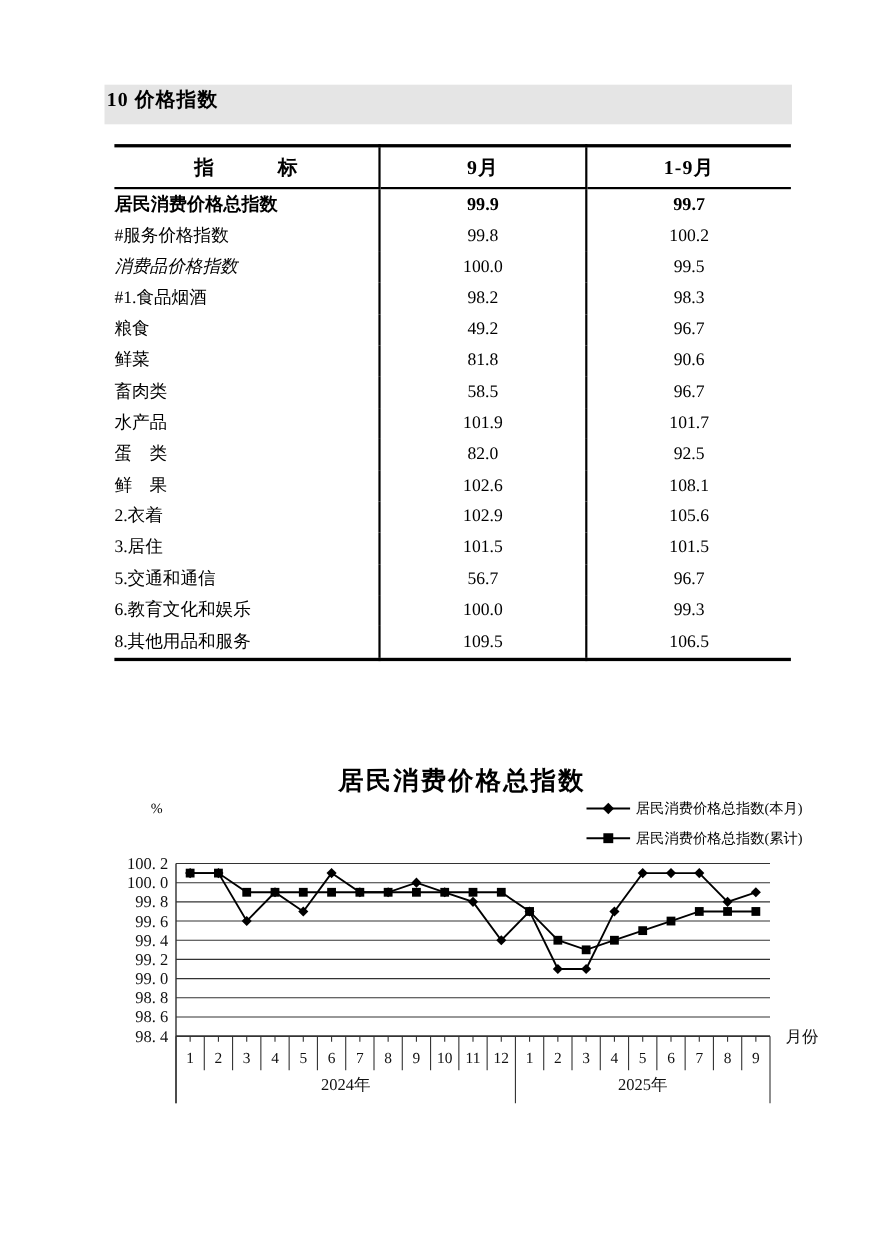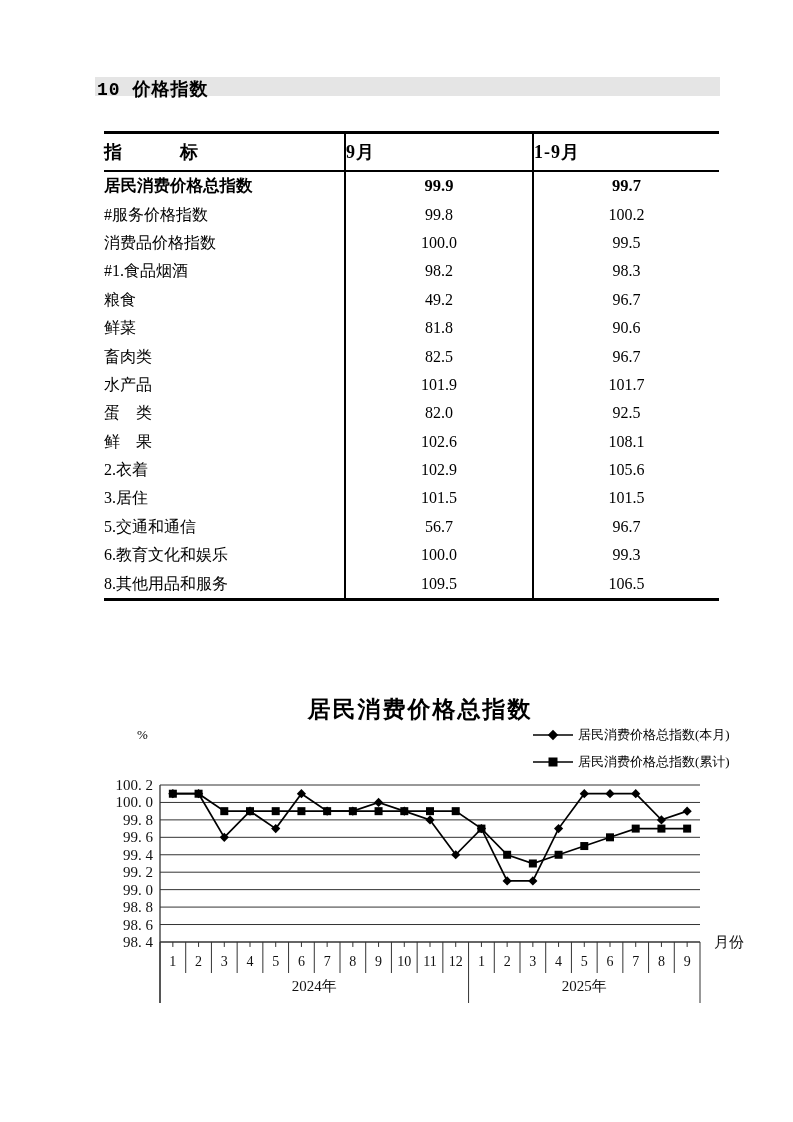--- a/index.html
+++ b/index.html
@@ -3,50 +3,50 @@
 <meta charset="utf-8">
 <style>
   html,body{margin:0;padding:0;background:#9c9c9c;}
   .page{
     position:relative;width:793px;height:1122px;background:#ffffff;
     margin:0 auto;overflow:hidden;
     font-family:"Liberation Serif","DejaVu Serif",serif;color:#000;
   }
   
   .section-header{
-    position:absolute;left:95px;top:77px;width:625px;height:19px;
+    position:absolute;left:95px;top:77px;width:625px;height:36px;
     background:#e5e5e5;font-size:18px;font-weight:bold;line-height:27px;
-    padding-left:2px;box-sizing:border-box;letter-spacing:1px;font-family:Liberation Mono, monospace;
+    padding-left:2px;box-sizing:border-box;letter-spacing:1px;
   }
   
   .table-wrap{position:absolute;left:104px;top:131px;width:615px;}
   table.doc-table{
     border-collapse:collapse;table-layout:fixed;width:615px;
     border-top:3px solid #000;border-bottom:3px solid #000;
   }
   table.doc-table col.c1{width:241px;}
   table.doc-table col.c2{width:188px;}
   table.doc-table col.c3{width:186px;}
   table.doc-table th{
-    height:36px;font-size:18px;font-weight:bold;text-align:left;
+    height:36px;font-size:18px;font-weight:bold;text-align:center;
     border-bottom:2px solid #000;padding:0;letter-spacing:1px;
   }
   table.doc-table td{
     height:28.4px;font-size:16px;padding:0;vertical-align:middle;line-height:1;
   }
   table.doc-table th:nth-child(2),table.doc-table td:nth-child(2),
   table.doc-table th:nth-child(3),table.doc-table td:nth-child(3){
     border-left:2px solid #000;
   }
   td.lbl{text-align:left;white-space:nowrap;}
   td.val{text-align:center;}
   tr.bold td{font-weight:bold;font-size:16.5px;}
   td.ind0{padding-left:2px;}
   td.ind1{padding-left:31px;}
-  td.ind2{padding-left:56px;}
+  td.ind2{padding-left:56px;font-style:italic;}
   td.ind3{padding-left:45px;}
   td.ind4{padding-left:107px;}
   
   .chart-title{
     position:absolute;left:230px;top:694px;width:380px;text-align:center;
     font-size:23px;font-weight:bold;letter-spacing:2px;
   }
   .chart-ylabel{position:absolute;left:137px;top:727px;font-size:13px;}
   .legend{position:absolute;left:533px;top:727px;}
   .legend-row{display:flex;align-items:center;height:15px;margin-bottom:12px;}
@@ -102,21 +102,21 @@
             <td class="val">49.2</td>
             <td class="val">96.7</td>
           </tr>
           <tr>
             <td class="lbl ind4">鲜菜</td>
             <td class="val">81.8</td>
             <td class="val">90.6</td>
           </tr>
           <tr>
             <td class="lbl ind4">畜肉类</td>
-            <td class="val">82.5</td>
+            <td class="val">58.5</td>
             <td class="val">96.7</td>
           </tr>
           <tr>
             <td class="lbl ind4">水产品</td>
             <td class="val">101.9</td>
             <td class="val">101.7</td>
           </tr>
           <tr>
             <td class="lbl ind4">蛋　类</td>
             <td class="val">82.0</td>

